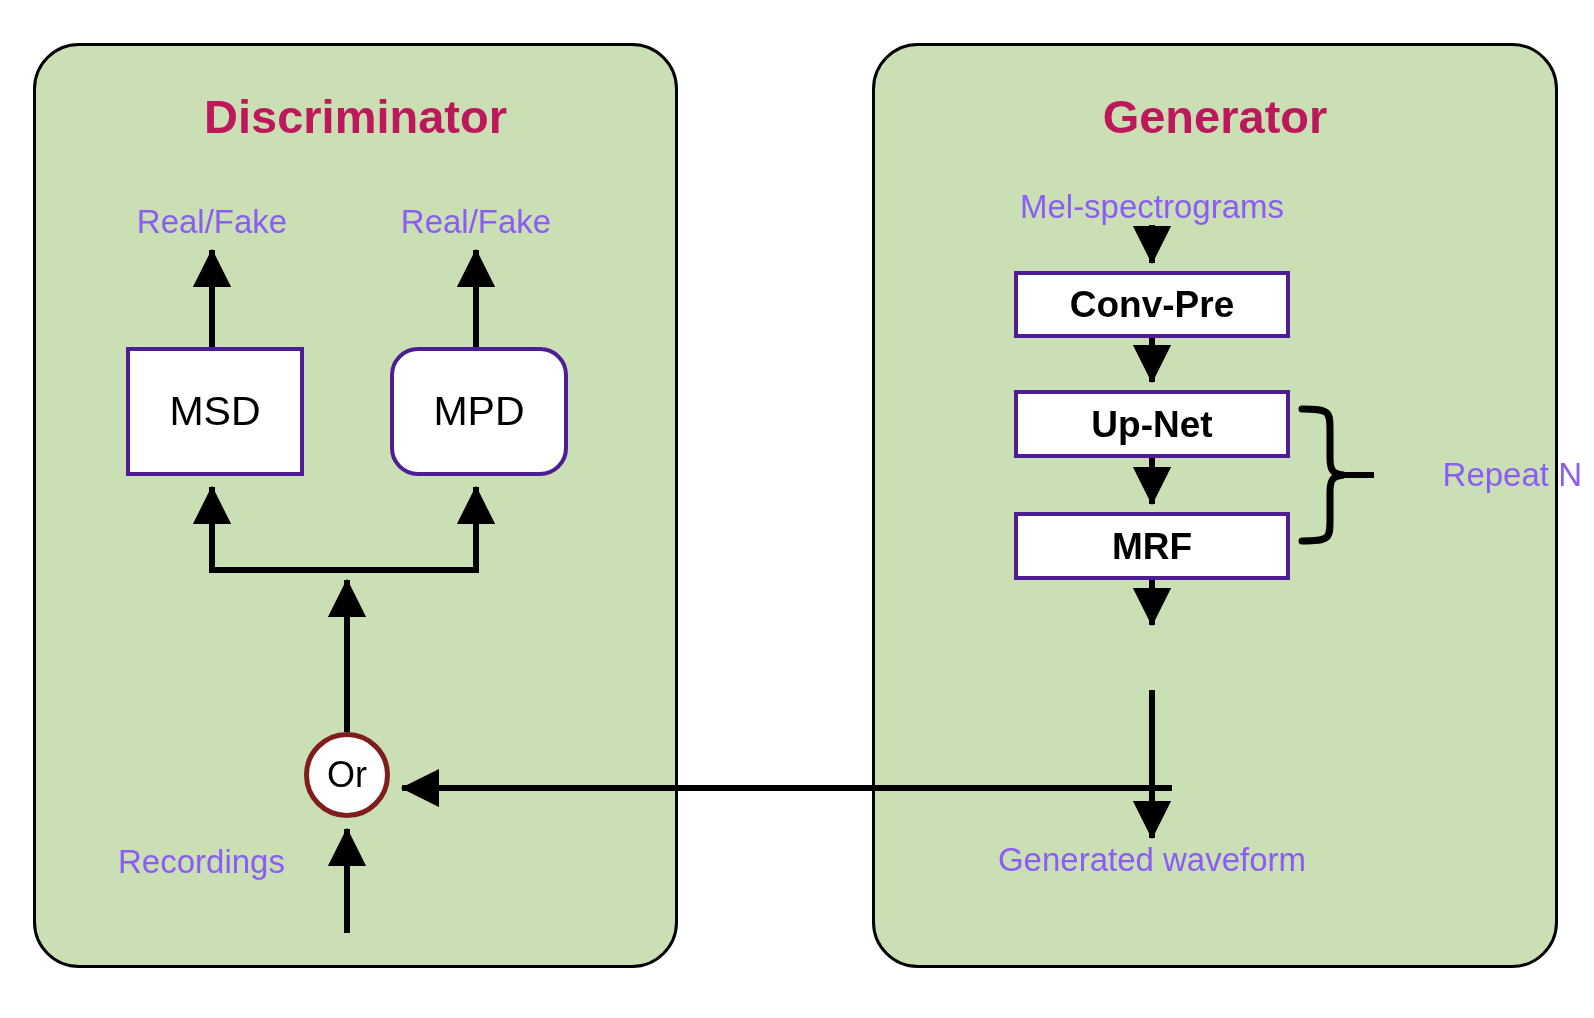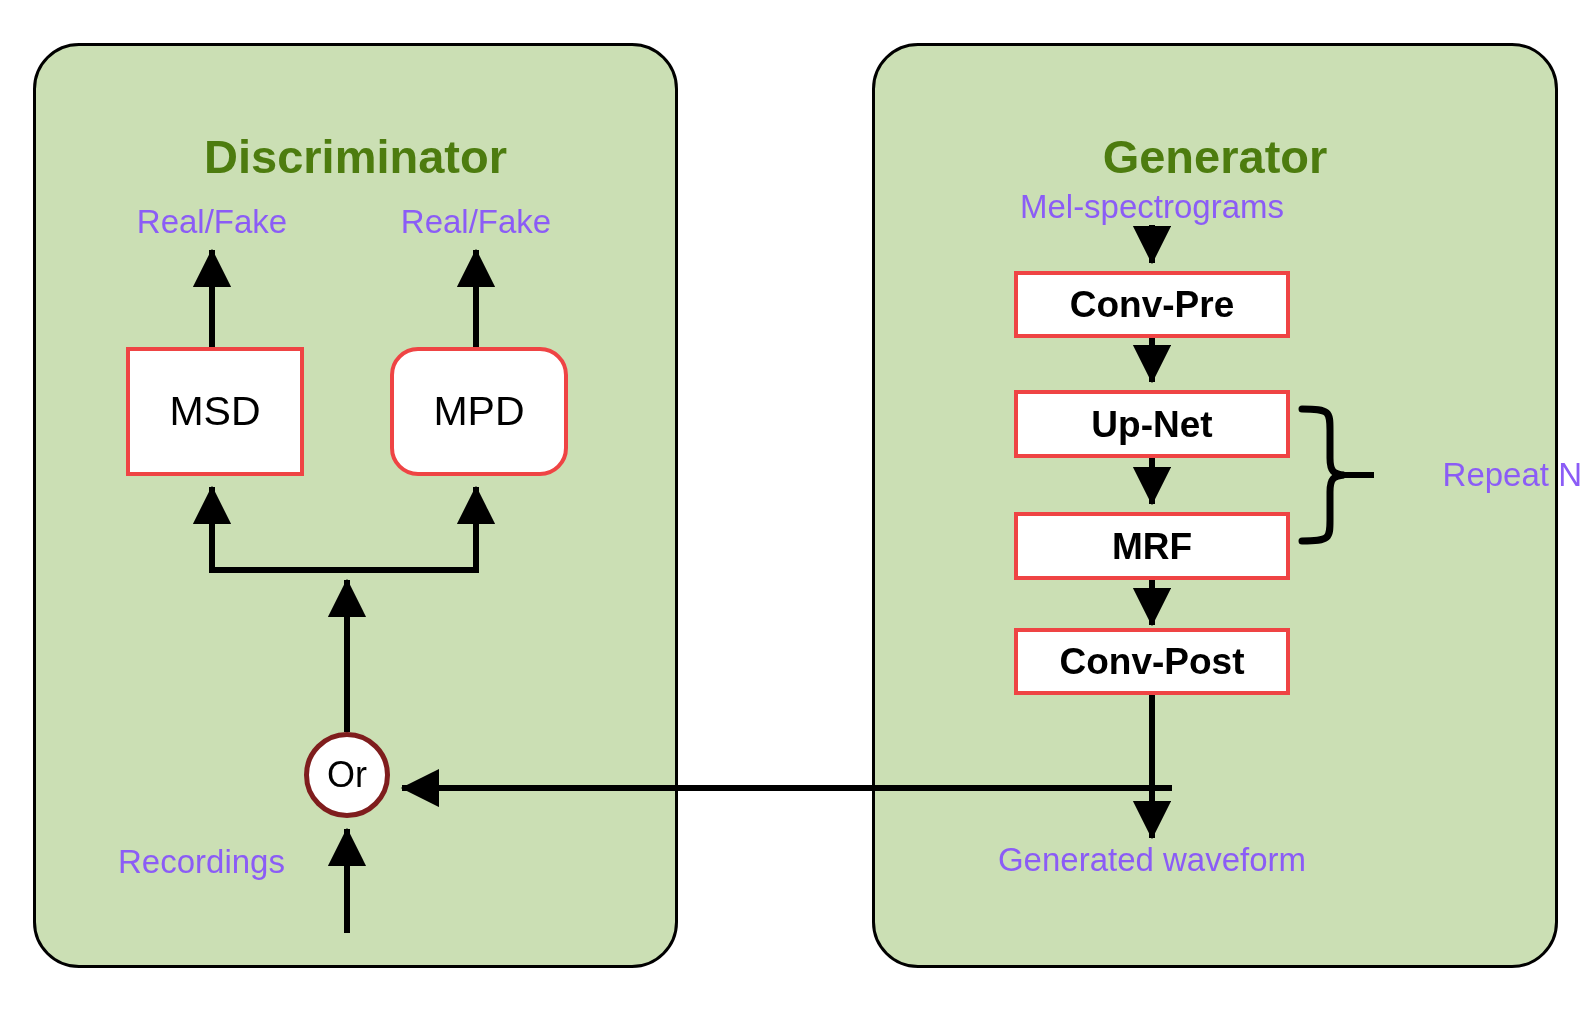--- a/index.html
+++ b/index.html
@@ -33,30 +33,29 @@
   #panel-generator {
     left: 872px;
     top: 43px;
     width: 686px;
     height: 925px;
   }
   .panel-title {
     position: absolute;
     font-weight: bold;
     font-size: 47px;
-    color: #4d7c0f;
+    color: #be185d;
     text-align: center;
     white-space: nowrap;
     line-height: 1;
-    margin-top: 40px;
   }
   .node-box {
     position: absolute;
     background: #ffffff;
-    border: 4px solid #ef4444;
+    border: 4px solid #4c1d95;
     box-sizing: border-box;
     display: flex;
     align-items: center;
     justify-content: center;
     color: #000000;
     line-height: 1;
   }
   .node-box.plain-label {
     font-size: 41px;
     font-weight: normal;
@@ -160,19 +159,18 @@
   <div class="panel-title" style="left:872px; top:93px; width:686px;">Generator</div>
 
   <div class="free-label" style="left:952px; top:190px; width:400px;">Mel-spectrograms</div>
 
   <div class="node-box bold-label" style="left:1014px; top:271px; width:276px; height:67px;">Conv-Pre</div>
 
   <div class="node-box bold-label" style="left:1014px; top:390px; width:276px; height:68px;">Up-Net</div>
 
   <div class="node-box bold-label" style="left:1014px; top:512px; width:276px; height:68px;">MRF</div>
 
-  <div class="node-box bold-label" style="left:1014px; top:628px; width:276px; height:67px;">Conv-Post</div>
 
   <div class="free-label" style="left:1382px; top:458px; width:200px; text-align:right;">Repeat N</div>
 
   <div class="free-label" style="left:952px; top:843px; width:400px;">Generated waveform</div>
 
 </div>
 
 </body></html>

